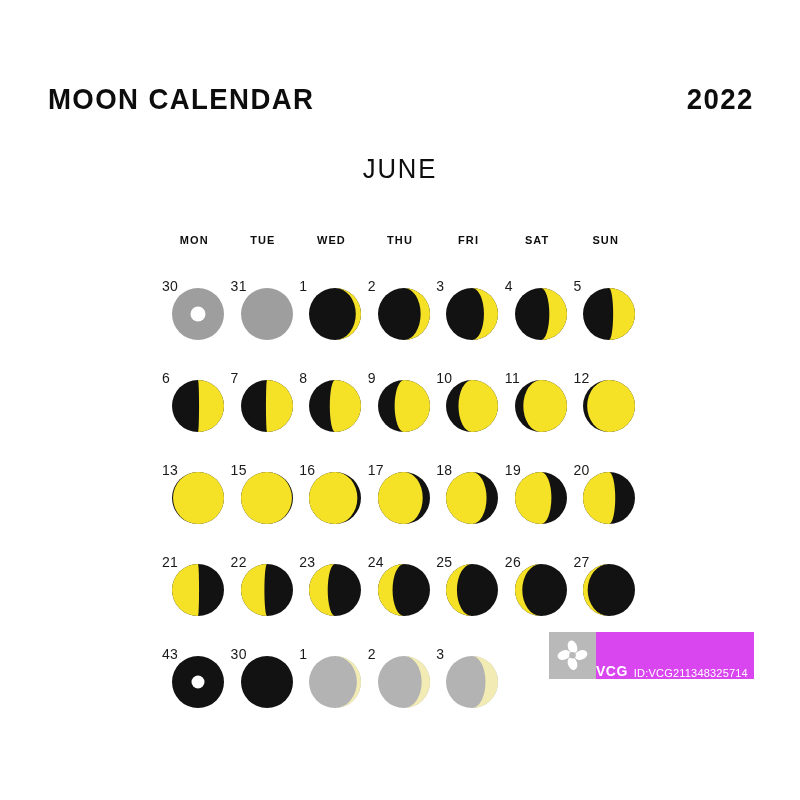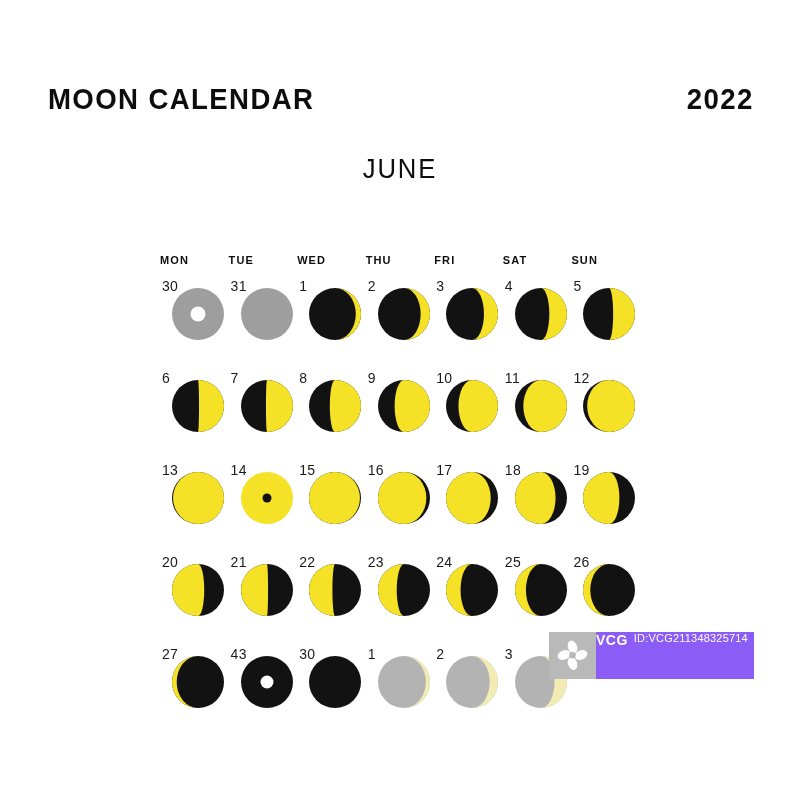--- a/index.html
+++ b/index.html
@@ -60,26 +60,25 @@
 
   .weekdays {
     position: absolute;
     left: 160px;
     top: 234px;
     width: 480px;
     display: grid;
     grid-template-columns: repeat(7, 1fr);
   }
   .weekday {
-    text-align: left;
+    text-align: center;
     font-size: 11px;
     font-weight: 700;
     letter-spacing: 1.1px;
     color: #0d0d0d;
-    margin-top: 20px;
   }
 
   .grid {
     position: absolute;
     left: 160px;
     top: 278px;
     width: 480px;
     display: grid;
     grid-template-columns: repeat(7, 1fr);
     grid-auto-rows: 92px;
@@ -111,23 +110,23 @@
   }
   .moon svg { display: block; }
 
   
   .wm {
     position: absolute;
     left: 549px;
     top: 632px;
     width: 205px;
     height: 47px;
-    background: #8b5cf6;
+    background: #d946ef;
     display: flex;
-    align-items: flex-start;
+    align-items: flex-end;
     z-index: 9;
   }
   .wm-logo {
     width: 47px;
     height: 47px;
     background: #b9b9b9;
     position: relative;
     flex: 0 0 auto;
   }
   .wm-text {
@@ -289,29 +288,20 @@
             <path d="M 26 0 A 26 26 0 0 1 26 52 A 21.840000000000003 26 0 0 1 26 0 Z" fill="#f5e126"></path>
           </svg>
         </div>
       </div>
       <div class="cell">
         <div class="daynum">13</div>
         <div class="moon">
           <svg width="52" height="52" viewBox="0 0 52 52">
             <circle cx="26" cy="26" r="26" fill="#121212"></circle>
             <path d="M 26 0 A 26 26 0 0 1 26 52 A 24.96 26 0 0 1 26 0 Z" fill="#f5e126"></path>
-          </svg>
-        </div>
-      </div>
-      <div class="cell">
-        <div class="daynum">14</div>
-        <div class="moon">
-          <svg width="52" height="52" viewBox="0 0 52 52">
-            <circle cx="26" cy="26" r="26" fill="#f5e126"></circle>
-            <circle cx="26" cy="26" r="4.5" fill="#121212"></circle>
           </svg>
         </div>
       </div>
       <div class="cell">
         <div class="daynum">15</div>
         <div class="moon">
           <svg width="52" height="52" viewBox="0 0 52 52">
             <circle cx="26" cy="26" r="26" fill="#121212"></circle>
             <path d="M 26 0 A 26 26 0 0 0 26 52 A 24.96 26 0 0 0 26 0 Z" fill="#f5e126"></path>
           </svg>

